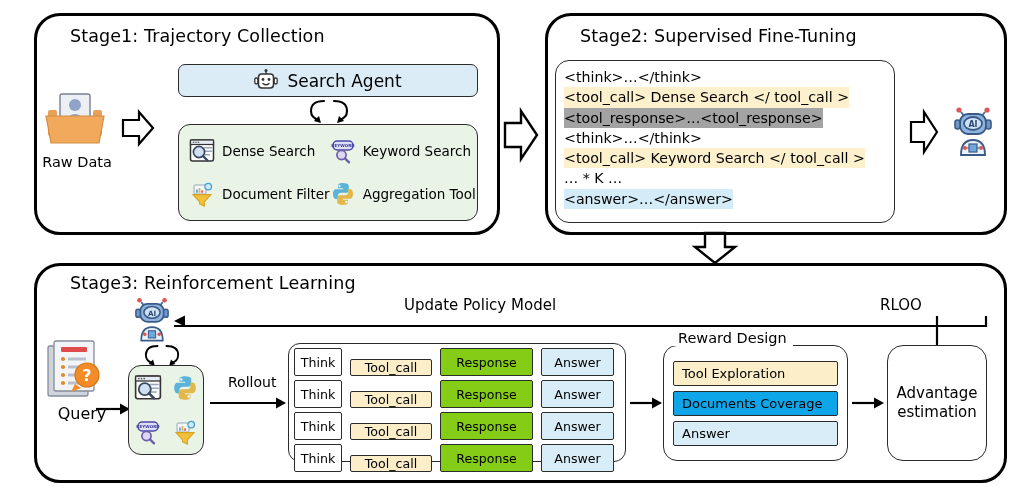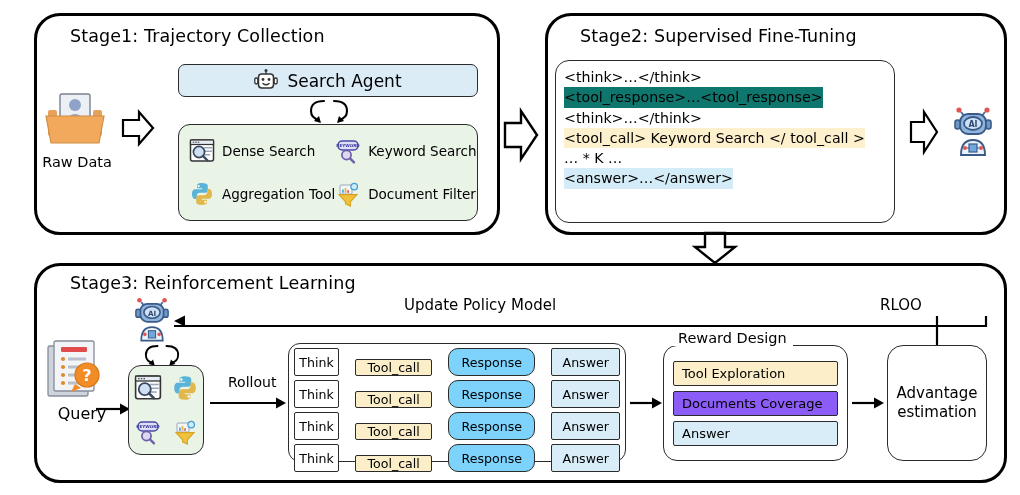--- a/index.html
+++ b/index.html
@@ -75,21 +75,21 @@
     border-radius: 14px;
     background: #fff;
     padding: 6px 8px 4px 8px;
     overflow: hidden;
   }
   .code-line {
     font-size: 14.2px; line-height: 20.3px; white-space: nowrap;
     color: #000; width: max-content;
   }
   .hl-yellow { background: #fdf0cd; }
-  .hl-gray   { background: #0f766e; }
+  .hl-gray   { background: #a3a3a3; }
   .hl-blue   { background: #d4ecf7; }
 
   
   #stage3 { left: 34px; top: 263px; width: 973px; height: 220px; }
   #stage3-title { left: 70px; top: 273px; }
 
   .query {
     position: absolute; left: 44px; top: 338px; width: 76px; text-align: center;
   }
   .query .lbl { font-size: 16px; display: block; margin-top: 0px; }
@@ -104,47 +104,47 @@
   }
 
   .rollout-lbl { position: absolute; left: 228px; top: 374px; font-size: 14px; }
 
   .rollout-box {
     position: absolute; left: 288px; top: 343px; width: 338px; height: 119px;
     border: 1.8px solid #2b2b2b; border-radius: 12px; background: #fff;
     padding: 4px 5px;
   }
   .rollout-table { width: 100%; height: 100%; display: flex; flex-direction: column; gap: 4px; }
-  .rollout-row { display: flex; gap: 16px; flex: 1; }
+  .rollout-row { display: flex; gap: 8px; flex: 1; }
   .cell {
     display: flex; align-items: center; justify-content: center;
     border: 1.5px solid #2b2b2b; border-radius: 2px;
     font-size: 12.6px; color: #000; white-space: nowrap;
   }
   .c-think    { width: 48px;  background: #ffffff; }
   .c-toolcall { width: 82px;  background: #fbeec8; margin-top: 11px; }
-  .c-response { width: 93px;  background: #7dd3fc; border-radius: 10px; }
+  .c-response { width: 93px;  background: #84cc16; }
   .c-answer   { width: 73px;  background: #d8edf8; }
 
   .reward-box {
     position: absolute; left: 663px; top: 345px; width: 185px; height: 116px;
     border: 1.8px solid #2b2b2b; border-radius: 14px; background: #fff;
     padding: 7px 9px;
     display: flex; flex-direction: column; gap: 5px; justify-content: center;
   }
   .reward-legend {
     position: absolute; left: 672px; top: 330px;
     background: #fff; padding: 0 6px; font-size: 14.5px; white-space: nowrap;
   }
   .reward-item {
     border: 1.5px solid #2b2b2b; border-radius: 2px;
     font-size: 13px; padding: 4px 8px; white-space: nowrap; color: #000;
   }
   .r-yellow { background: #fbeec8; }
-  .r-gray   { background: #8b5cf6; }
+  .r-gray   { background: #0ea5e9; }
   .r-blue   { background: #d8edf8; }
 
   .adv-box {
     position: absolute; left: 887px; top: 345px; width: 100px; height: 116px;
     border: 1.8px solid #2b2b2b; border-radius: 16px; background: #fff;
     display: flex; align-items: center; justify-content: center; text-align: center;
     font-size: 15px; line-height: 19px; color: #000;
   }
 
   .upm-lbl { position: absolute; left: 404px; top: 296px; font-size: 15px; white-space: nowrap; }
@@ -219,50 +219,51 @@
         <svg width="26" height="26" viewBox="0 0 26 26">
           <rect x="3" y="3" width="20" height="9" rx="4.2" fill="#dfe0f7" stroke="#4a4aa8" stroke-width="1.5"></rect>
           <text x="13" y="9.4" font-size="4.1" text-anchor="middle" fill="#3a3a9c" font-family="DejaVu Sans, sans-serif" font-weight="bold">KEYWORD</text>
           <circle cx="11.5" cy="17" r="4.6" fill="#ddd7f2" stroke="#6a5fa8" stroke-width="1.7"></circle>
           <path d="M15 20.4 l4 4" stroke="#6a5fa8" stroke-width="2.3" stroke-linecap="round"></path>
         </svg>
         <span class="lbl">Keyword Search</span>
       </div>
       <div class="tool-item">
         <svg width="26" height="26" viewBox="0 0 26 26">
-          <path d="M13 2 c-5 0 -5 2.4 -5 2.4 v2.8 h5.2 v1 H6.2 S3 7.9 3 13 s3 5 3 5 h1.9 v-3.2 s-.1 -3 3 -3 h5 s2.9 .05 2.9 -2.8 V5 S19.3 2 13 2z" fill="#5ab3d8"></path>
-          <circle cx="9.6" cy="5.1" r="1.1" fill="#fff"></circle>
-          <path d="M13 24 c5 0 5 -2.4 5 -2.4 v-2.8 h-5.2 v-1 H19.8 S23 18.1 23 13 s-3 -5 -3 -5 h-1.9 v3.2 s.1 3 -3 3 h-5 s-2.9 -.05 -2.9 2.8 V21 S6.7 24 13 24z" fill="#e0b84c"></path>
-          <circle cx="16.4" cy="20.9" r="1.1" fill="#fff"></circle>
-        </svg>
-        <span class="lbl">Aggregation Tool</span>
-      </div>
-      <div class="tool-item">
-        <svg width="26" height="26" viewBox="0 0 26 26">
           <rect x="5" y="4" width="12" height="9" rx="1" fill="#f3f5f8" stroke="#9aa7bb" stroke-width="1"></rect>
           <rect x="7" y="8.5" width="1.8" height="3.3" fill="#5aa9e0"></rect>
           <rect x="9.6" y="7" width="1.8" height="4.8" fill="#e0b84c"></rect>
           <rect x="12.2" y="9.3" width="1.8" height="2.5" fill="#e85f5f"></rect>
           <circle cx="19.2" cy="5.6" r="3.3" fill="#cfeaf7" stroke="#4a9fd0" stroke-width="1.3"></circle>
           <path d="M4 13.6 h18 l-6.6 7.2 v4.3 l-4.8 -2.2 v-2.1 z" fill="#f2c13c" stroke="#d6a420" stroke-width="1.1"></path>
         </svg>
         <span class="lbl">Document Filter</span>
       </div>
+      <div class="tool-item">
+        <svg width="26" height="26" viewBox="0 0 26 26">
+          <path d="M13 2 c-5 0 -5 2.4 -5 2.4 v2.8 h5.2 v1 H6.2 S3 7.9 3 13 s3 5 3 5 h1.9 v-3.2 s-.1 -3 3 -3 h5 s2.9 .05 2.9 -2.8 V5 S19.3 2 13 2z" fill="#5ab3d8"></path>
+          <circle cx="9.6" cy="5.1" r="1.1" fill="#fff"></circle>
+          <path d="M13 24 c5 0 5 -2.4 5 -2.4 v-2.8 h-5.2 v-1 H19.8 S23 18.1 23 13 s-3 -5 -3 -5 h-1.9 v3.2 s.1 3 -3 3 h-5 s-2.9 -.05 -2.9 2.8 V21 S6.7 24 13 24z" fill="#e0b84c"></path>
+          <circle cx="16.4" cy="20.9" r="1.1" fill="#fff"></circle>
+        </svg>
+        <span class="lbl">Aggregation Tool</span>
+      </div>
     </div>
   </div>
 
   <svg class="abs" style="left:503px; top:105px;" width="36" height="60">
     <path class="ink" d="M2 18 h16 V6 l16 24 l-16 24 v-12 H2 z" stroke-width="2.4" fill="#fff"></path>
   </svg>
 
   <div class="stage-card" id="stage2"></div>
   <div class="stage-title" id="stage2-title">Stage2: Supervised Fine-Tuning</div>
 
   <div class="code-box">
     <div class="code-line">&lt;think&gt;…&lt;/think&gt;</div>
+    <div class="code-line hl-yellow">&lt;tool_call&gt; Dense Search  &lt;/ tool_call &gt;</div>
     <div class="code-line hl-gray">&lt;tool_response&gt;…&lt;tool_response&gt;</div>
     <div class="code-line">&lt;think&gt;…&lt;/think&gt;</div>
     <div class="code-line hl-yellow">&lt;tool_call&gt; Keyword Search &lt;/ tool_call &gt;</div>
     <div class="code-line">… * K …</div>
     <div class="code-line hl-blue">&lt;answer&gt;…&lt;/answer&gt;</div>
   </div>
 
   <svg class="abs" style="left:909px; top:107px;" width="30" height="50">
     <path class="ink" d="M2 15 h13 V5 l13 20 l-13 20 v-10 H2 z" stroke-width="2.2" fill="#fff"></path>
   </svg>

